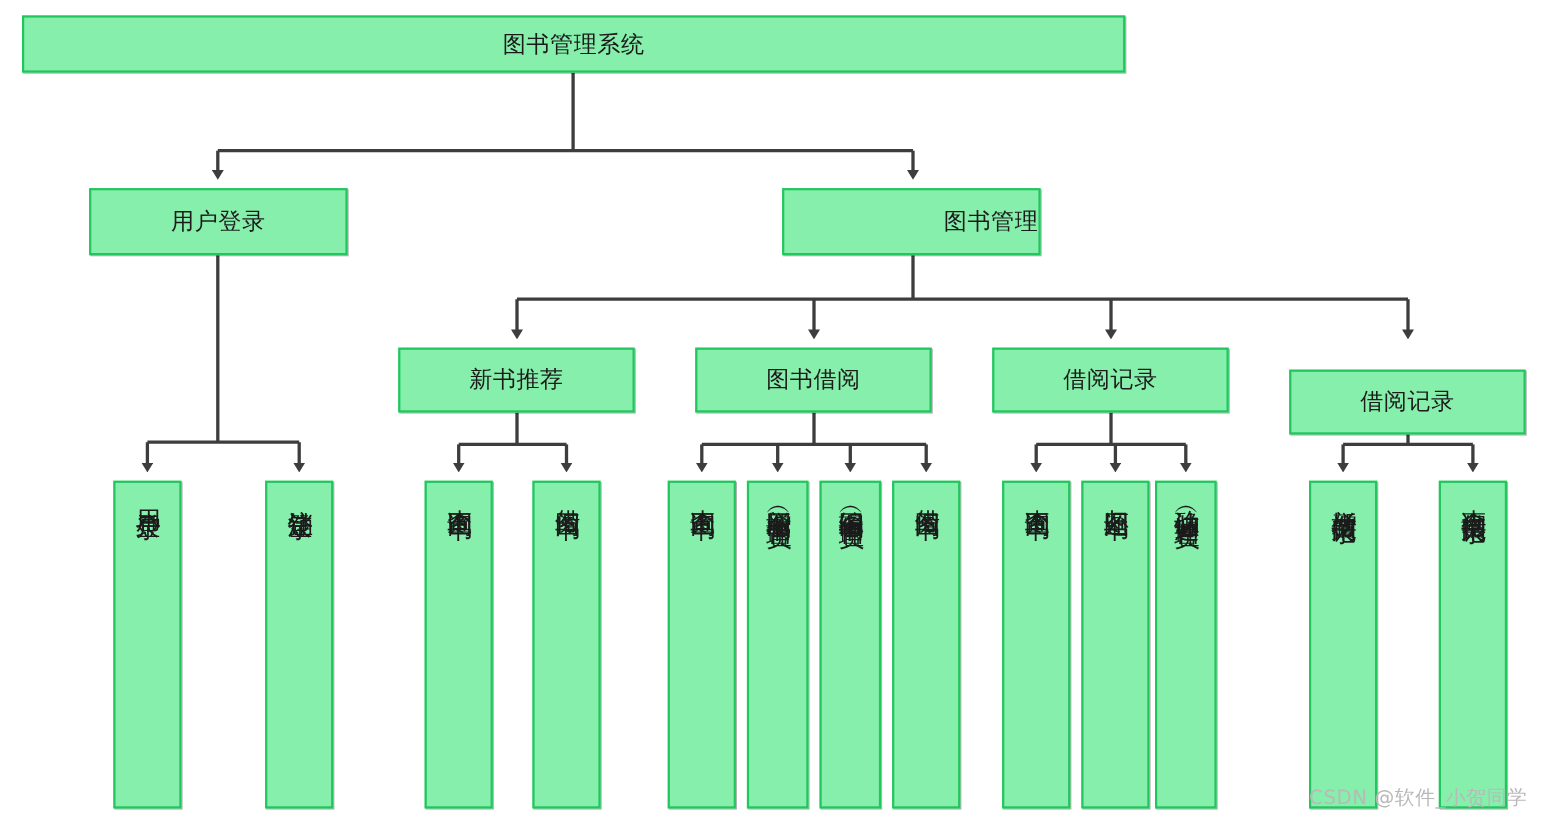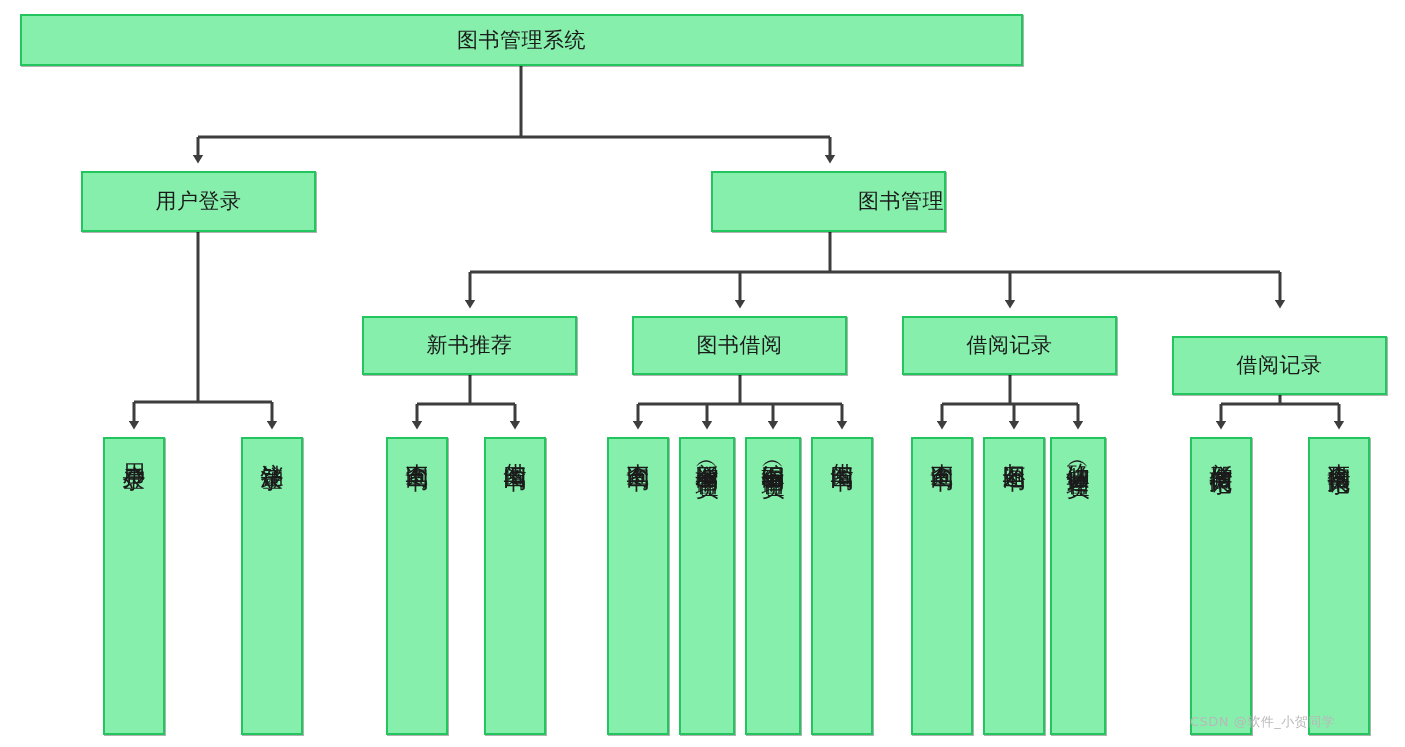--- a/index.html
+++ b/index.html
@@ -53,21 +53,21 @@
     writing-mode: vertical-rl;
     text-orientation: upright;
     font-size: 23px;
     letter-spacing: 2px;
     line-height: 1;
   }
   .watermark {
     position: absolute;
     left: 1190px;
     top: 713px;
-    font-size: 13px;
+    font-size: 18px;
     color: #b9b9b9;
     white-space: nowrap;
     letter-spacing: 0.5px;
   }
 </style>
 </head>
 <body>
 
 <div id="canvas">
 

